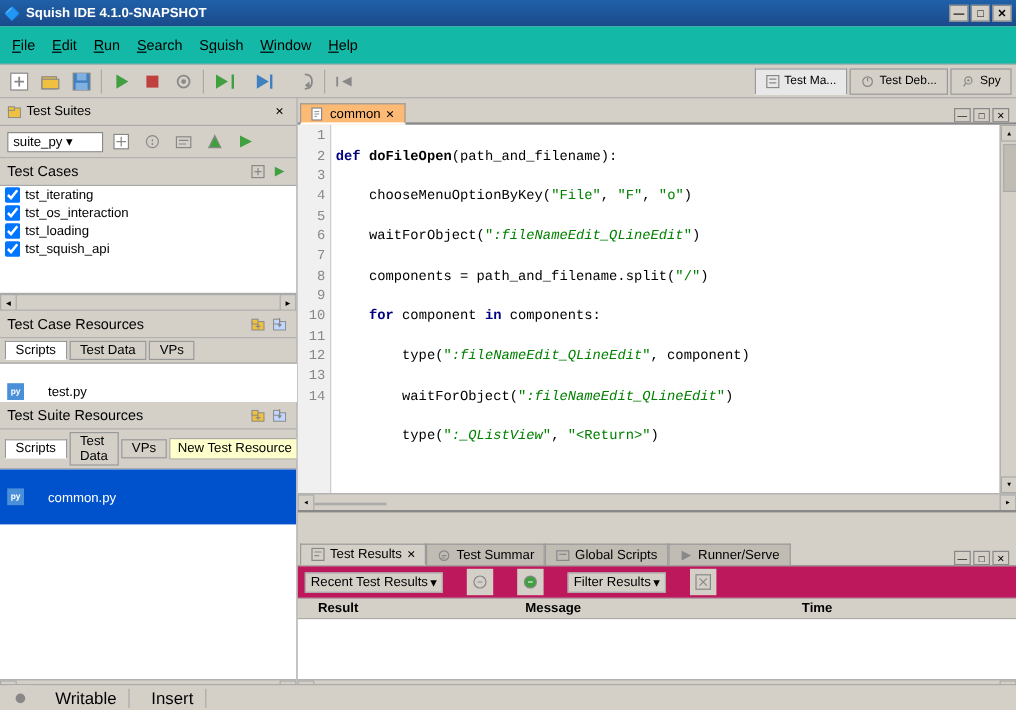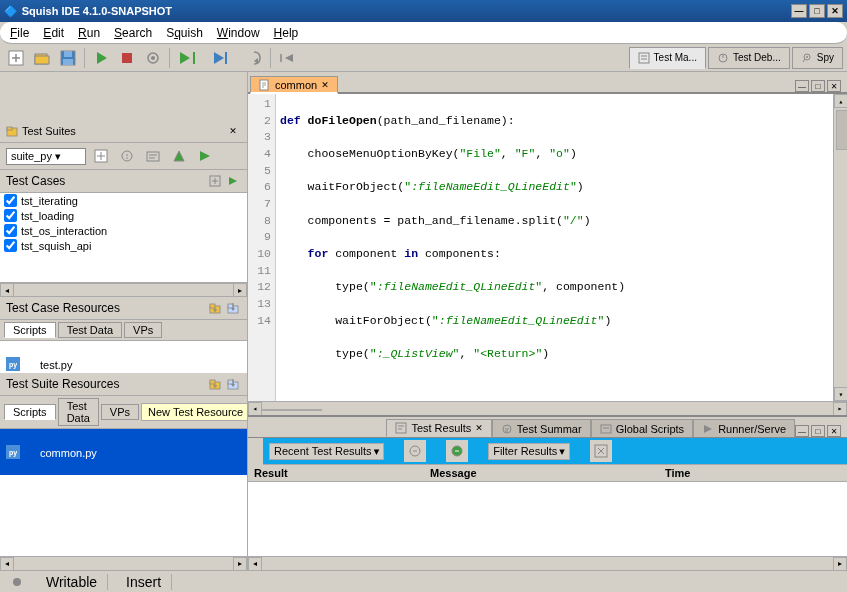--- a/index.html
+++ b/index.html
@@ -22,28 +22,27 @@
     .title-btn {
       width: 16px; height: 14px;
       background: #d4d0c8;
       border: 1px solid #888;
       display: flex; align-items: center; justify-content: center;
       font-size: 9px; cursor: pointer; color: #000;
     }
 
     
     #menu-bar {
-      background: #ffffff;
+      background: #14b8a6;
       border-bottom: 1px solid #aaa;
-      height: 22px;
+      height: 32px;
       display: flex;
       align-items: center;
       padding: 0 4px;
       gap: 2px;
-      border-radius: 11px;
     }
     .menu-item {
       padding: 2px 6px;
       cursor: pointer;
       font-size: 12px;
     }
     .menu-item span { text-decoration: underline; }
 
     
     #toolbar {
@@ -99,21 +98,20 @@
     
     #test-suites-header {
       background: #d4d0c8;
       padding: 3px 6px;
       font-size: 11px;
       display: flex;
       align-items: center;
       justify-content: space-between;
       border-bottom: 1px solid #aaa;
       min-height: 22px;
-      margin-top: 48px;
     }
     #suite-selector {
       display: flex;
       align-items: center;
       padding: 2px 6px;
       gap: 4px;
       border-bottom: 1px solid #aaa;
     }
     .suite-dropdown {
       background: white;
@@ -271,21 +269,22 @@
       border-top: 2px solid #888;
       display: flex;
       flex-direction: column;
     }
     #bottom-tabs-row {
       display: flex;
       align-items: flex-end;
       background: #d4d0c8;
       border-bottom: 1px solid #888;
       padding: 2px 2px 0;
-      justify-content: flex-end;
+      justify-content: space-between;
+      margin-top: 24px;
     }
     #bottom-tabs-left { display: flex; align-items: flex-end; }
     .bottom-tab {
       padding: 2px 8px;
       border: 1px solid #999;
       border-bottom: none;
       background: #c0bcb4;
       font-size: 11px;
       cursor: pointer;
       display: flex; align-items: center; gap: 4px;
@@ -294,40 +293,39 @@
     .bottom-tab.active {
       background: #d4d0c8;
       border-bottom: 1px solid #d4d0c8;
     }
     #bottom-toolbar {
       display: flex;
       align-items: center;
       padding: 2px 6px;
       gap: 20px;
       border-bottom: 1px solid #aaa;
-      background: #0ea5e9;
-      margin-left: 15px;
+      background: #be185d;
     }
     .dropdown-btn {
       display: flex; align-items: center; gap: 2px;
       border: 1px solid #aaa;
       background: #d4d0c8;
       padding: 1px 4px;
       font-size: 11px;
       cursor: pointer;
     }
     #results-table-header {
       display: flex;
       background: #d4d0c8;
       border-bottom: 1px solid #aaa;
       padding: 2px 6px;
       font-size: 11px;
       font-weight: bold;
     }
-    .col-result { flex: 3; }
+    .col-result { flex: 3; margin-left: 11px; }
     .col-message { flex: 4; }
     .col-time { flex: 3; }
     #results-content {
       flex: 1;
       background: white;
       overflow-y: auto;
     }
     .bottom-scrollbar { height: 14px; background: #d4d0c8; border-top: 1px solid #aaa; }
 
     
@@ -567,25 +565,25 @@
           </div>
         </div>
       </div>
       <div class="tc-list">
         <div class="tc-item">
           <input type="checkbox" checked="" style="">
           <span>tst_iterating</span>
         </div>
         <div class="tc-item">
           <input type="checkbox" checked="" style="">
-          <span>tst_loading</span>
+          <span>tst_os_interaction</span>
         </div>
         <div class="tc-item">
           <input type="checkbox" checked="" style="">
-          <span>tst_os_interaction</span>
+          <span>tst_loading</span>
         </div>
         <div class="tc-item">
           <input type="checkbox" checked="" style="">
           <span>tst_squish_api</span>
         </div>
       </div>
       <div style="height:14px;background:#d4d0c8;border-top:1px solid #aaa;border-bottom:1px solid #aaa;display:flex;align-items:center">
         <div class="scroll-arrow">◂</div>
         <div class="scroll-track"></div>
         <div class="scroll-arrow">▸</div>

